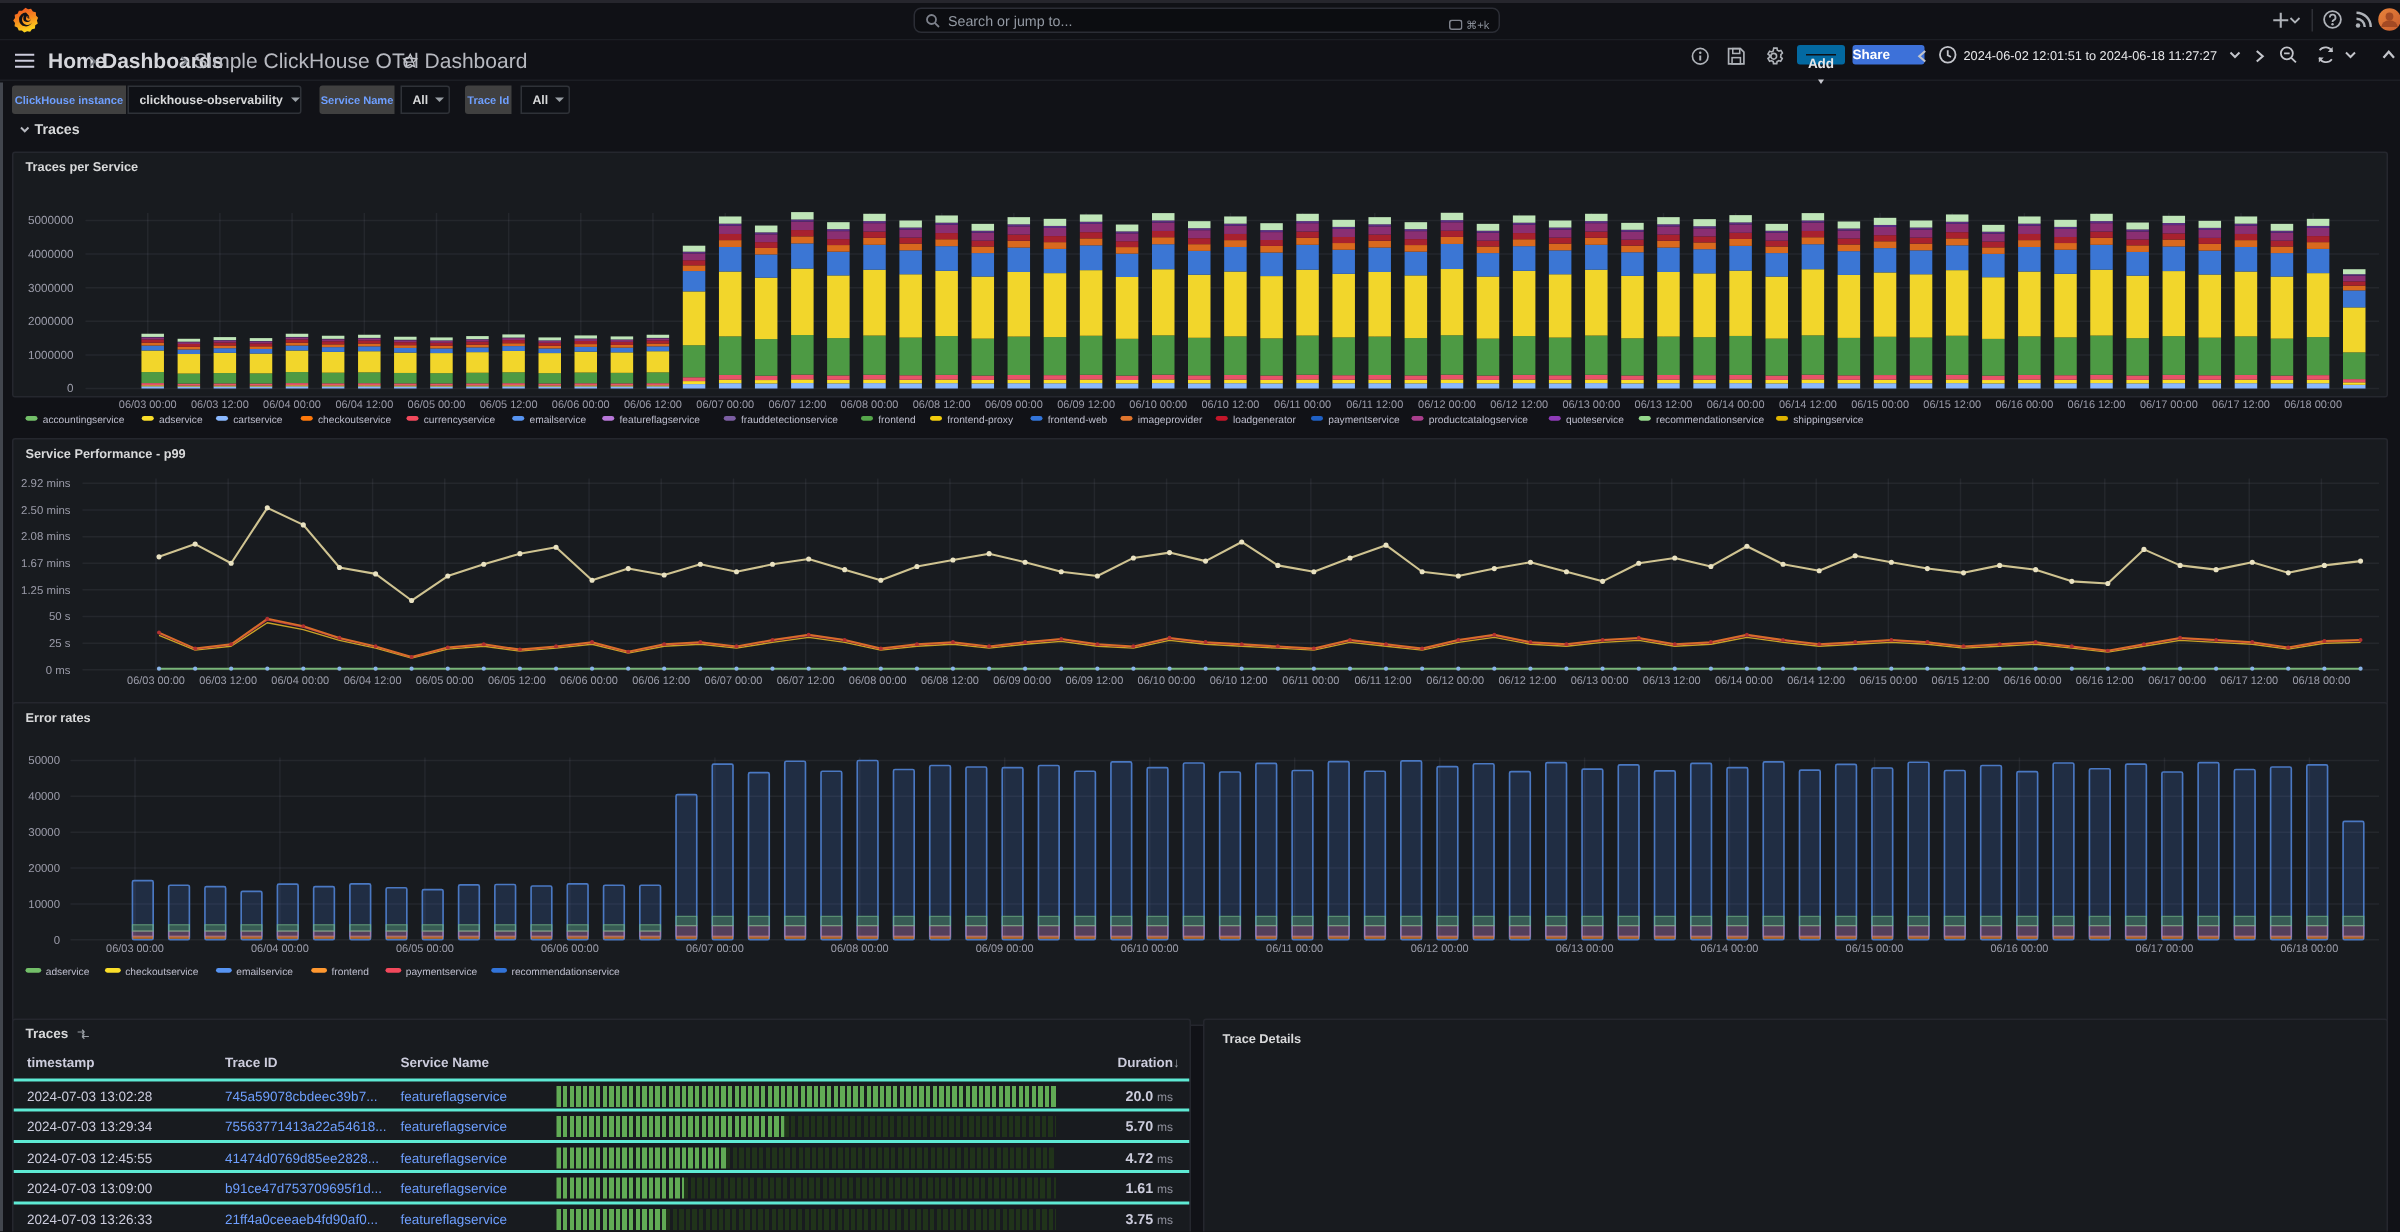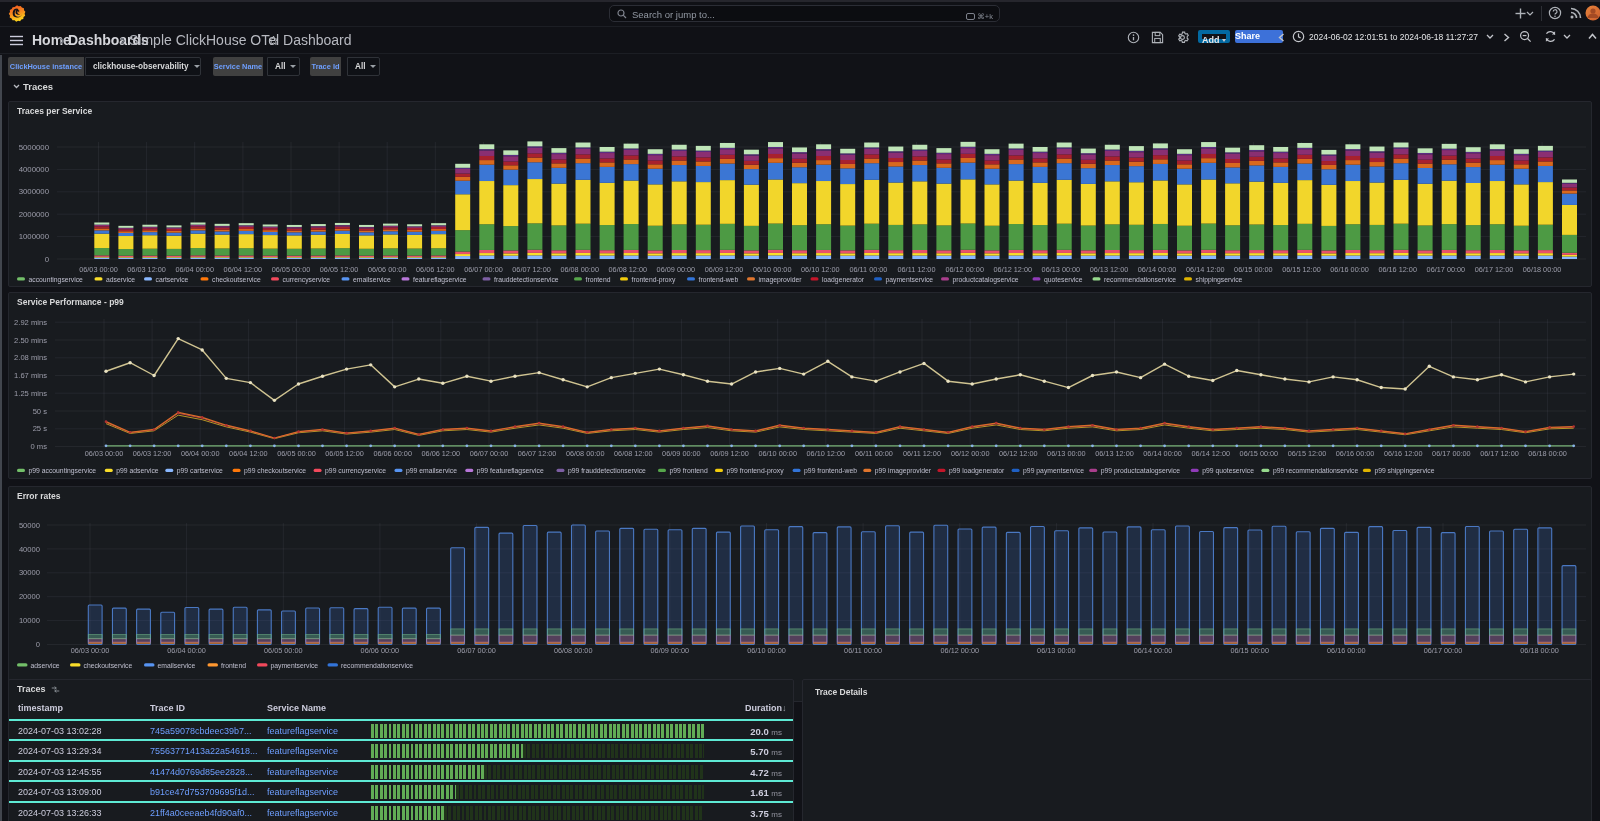--- a/index.html
+++ b/index.html
@@ -115,21 +115,21 @@
     <line x1="7" y1="6.5" x2="7" y2="10" stroke="#aeb2b8" stroke-width="1.4"></line>
   </svg>
 <svg class="abs ibtn" style="left:1151px" width="13" height="13" viewBox="0 0 14 14">
     <path d="M1.5,1.5 h8.5 l2.5,2.5 v8.5 h-11 z" fill="none" stroke="#aeb2b8" stroke-width="1.2"></path>
     <rect x="4" y="8" width="6" height="4.5" fill="none" stroke="#aeb2b8" stroke-width="1.1"></rect>
     <rect x="4.5" y="1.5" width="5" height="3.5" fill="none" stroke="#aeb2b8" stroke-width="1.1"></rect>
   </svg>
 <svg class="abs ibtn" style="left:1176px" width="13" height="13" viewBox="0 0 24 24">
     <path fill="none" stroke="#aeb2b8" stroke-width="2" d="M12 8.5a3.5 3.5 0 1 0 0 7 3.5 3.5 0 0 0 0-7zm8.6 3.5a8.6 8.6 0 0 1-.1 1.2l2 1.6-2 3.4-2.4-.9a7.5 7.5 0 0 1-2 1.2l-.4 2.5h-4l-.4-2.5a7.5 7.5 0 0 1-2-1.2l-2.4.9-2-3.4 2-1.6a8.6 8.6 0 0 1 0-2.4l-2-1.6 2-3.4 2.4.9a7.5 7.5 0 0 1 2-1.2L12 2h4l.4 2.5a7.5 7.5 0 0 1 2 1.2l2.4-.9 2 3.4-2 1.6c.1.4.1.8.1 1.2z"></path>
   </svg>
-<div class="abs" style="left:1198px;top:29.5px;width:32px;height:13.5px;border:4px solid #0369a1;border-radius:2px;color:#e6e7e9;font-size:9px;font-weight:bold;text-align:center;line-height:12px">Add <span style="display:inline-block;width:0;height:0;border-left:2.5px solid transparent;border-right:2.5px solid transparent;border-top:3px solid #c8c9cf;vertical-align:1px"></span></div>
+<div class="abs" style="left:1198px;top:29.5px;width:32px;height:13.5px;border:6px solid #0369a1;border-radius:2px;color:#e6e7e9;font-size:9px;font-weight:bold;text-align:center;line-height:12px">Add <span style="display:inline-block;width:0;height:0;border-left:2.5px solid transparent;border-right:2.5px solid transparent;border-top:3px solid #c8c9cf;vertical-align:1px"></span></div>
 <div class="abs" style="left:1235px;top:29.5px;width:48px;height:13.5px;background:#3d71d9;border-radius:2px;color:#fff;font-size:9px;font-weight:bold;text-align:left;line-height:13.5px">Share</div>
 <svg class="abs" style="left:1278px;top:33px" width="7" height="9">
     <path d="M5.5,1 L1.5,4.5 L5.5,8" stroke="#c3c5cb" stroke-width="1.4" fill="none"></path>
   </svg>
 <svg class="abs" style="left:1292px;top:30px" width="13" height="13" viewBox="0 0 14 14">
     <circle cx="7" cy="7" r="5.6" fill="none" stroke="#c3c5cb" stroke-width="1.3"></circle>
     <path d="M7,3.8 L7,7.3 L9.3,8.6" stroke="#c3c5cb" stroke-width="1.3" fill="none"></path>
   </svg>
 <span class="abs" style="left:1309px;top:32px;font-size:8.5px;color:#e6e7e9;white-space:nowrap">2024-06-02 12:01:51 to 2024-06-18 11:27:27</span>
 <svg class="abs" style="left:1486px;top:34px" width="8" height="6">
@@ -159,21 +159,21 @@
 <div class="flabel" style="left:213px;width:50px">Service Name</div>
 <div class="fval" style="left:267px;width:33px">All<span class="caret"></span></div>
 <div class="flabel" style="left:310px;width:31px">Trace Id</div>
 <div class="fval" style="left:347px;width:33px">All<span class="caret"></span></div>
 
 <svg class="abs" style="left:13px;top:84px" width="7" height="5">
     <path d="M1,1 L3.5,3.5 L6,1" stroke="#b7b9c0" stroke-width="1.3" fill="none"></path>
   </svg>
 <div class="rowtitle">Traces</div>
 
-<div class="panel" style="left:8px;top:101px;width:1584px;height:186px">
+<div class="panel" style="left:8px;top:101px;width:1584px;height:164px">
 <div class="ptitle">Traces per Service</div>
 <svg width="1582" height="184" style="position:absolute;left:0;top:0">
       <line x1="48" y1="157.0" x2="1577" y2="157.0" stroke="rgba(204,204,220,0.07)" stroke-width="1"></line>
 <text x="40.0" y="159.6" font-size="7.8" fill="rgba(204,204,220,0.72)" text-anchor="end" font-weight="normal" font-family="&quot;Liberation Sans&quot;, sans-serif">0</text>
 <line x1="48" y1="134.6" x2="1577" y2="134.6" stroke="rgba(204,204,220,0.07)" stroke-width="1"></line>
 <text x="40.0" y="137.2" font-size="7.8" fill="rgba(204,204,220,0.72)" text-anchor="end" font-weight="normal" font-family="&quot;Liberation Sans&quot;, sans-serif">1000000</text>
 <line x1="48" y1="112.2" x2="1577" y2="112.2" stroke="rgba(204,204,220,0.07)" stroke-width="1"></line>
 <text x="40.0" y="114.8" font-size="7.8" fill="rgba(204,204,220,0.72)" text-anchor="end" font-weight="normal" font-family="&quot;Liberation Sans&quot;, sans-serif">2000000</text>
 <line x1="48" y1="89.8" x2="1577" y2="89.8" stroke="rgba(204,204,220,0.07)" stroke-width="1"></line>
 <text x="40.0" y="92.4" font-size="7.8" fill="rgba(204,204,220,0.72)" text-anchor="end" font-weight="normal" font-family="&quot;Liberation Sans&quot;, sans-serif">3000000</text>
@@ -1268,21 +1268,21 @@
 <text x="1091.7" y="180.4" font-size="6.8" fill="rgba(204,204,220,0.92)" text-anchor="start" font-weight="normal" font-family="&quot;Liberation Sans&quot;, sans-serif">p99 productcatalogservice</text>
 <rect x="1181.7" y="175.8" width="8.0" height="3.2" rx="1.6" fill="#8f3bb8"></rect>
 <text x="1193.2" y="180.4" font-size="6.8" fill="rgba(204,204,220,0.92)" text-anchor="start" font-weight="normal" font-family="&quot;Liberation Sans&quot;, sans-serif">p99 quoteservice</text>
 <rect x="1252.4" y="175.8" width="8.0" height="3.2" rx="1.6" fill="#96d98d"></rect>
 <text x="1263.9" y="180.4" font-size="6.8" fill="rgba(204,204,220,0.92)" text-anchor="start" font-weight="normal" font-family="&quot;Liberation Sans&quot;, sans-serif">p99 recommendationservice</text>
 <rect x="1353.9" y="175.8" width="8.0" height="3.2" rx="1.6" fill="#e0b400"></rect>
 <text x="1365.4" y="180.4" font-size="6.8" fill="rgba(204,204,220,0.92)" text-anchor="start" font-weight="normal" font-family="&quot;Liberation Sans&quot;, sans-serif">p99 shippingservice</text>
     </svg>
 </div>
 
-<div class="panel" style="left:8px;top:486px;width:1584px;height:216px">
+<div class="panel" style="left:8px;top:468px;width:1584px;height:216px">
 <div class="ptitle">Error rates</div>
 <svg width="1582" height="187" style="position:absolute;left:0;top:0">
       <line x1="38" y1="157.5" x2="1577" y2="157.5" stroke="rgba(204,204,220,0.07)" stroke-width="1"></line>
 <text x="31.0" y="160.1" font-size="7.6" fill="rgba(204,204,220,0.72)" text-anchor="end" font-weight="normal" font-family="&quot;Liberation Sans&quot;, sans-serif">0</text>
 <line x1="38" y1="133.6" x2="1577" y2="133.6" stroke="rgba(204,204,220,0.07)" stroke-width="1"></line>
 <text x="31.0" y="136.2" font-size="7.6" fill="rgba(204,204,220,0.72)" text-anchor="end" font-weight="normal" font-family="&quot;Liberation Sans&quot;, sans-serif">10000</text>
 <line x1="38" y1="109.7" x2="1577" y2="109.7" stroke="rgba(204,204,220,0.07)" stroke-width="1"></line>
 <text x="31.0" y="112.3" font-size="7.6" fill="rgba(204,204,220,0.72)" text-anchor="end" font-weight="normal" font-family="&quot;Liberation Sans&quot;, sans-serif">20000</text>
 <line x1="38" y1="85.8" x2="1577" y2="85.8" stroke="rgba(204,204,220,0.07)" stroke-width="1"></line>
 <text x="31.0" y="88.4" font-size="7.6" fill="rgba(204,204,220,0.72)" text-anchor="end" font-weight="normal" font-family="&quot;Liberation Sans&quot;, sans-serif">30000</text>

